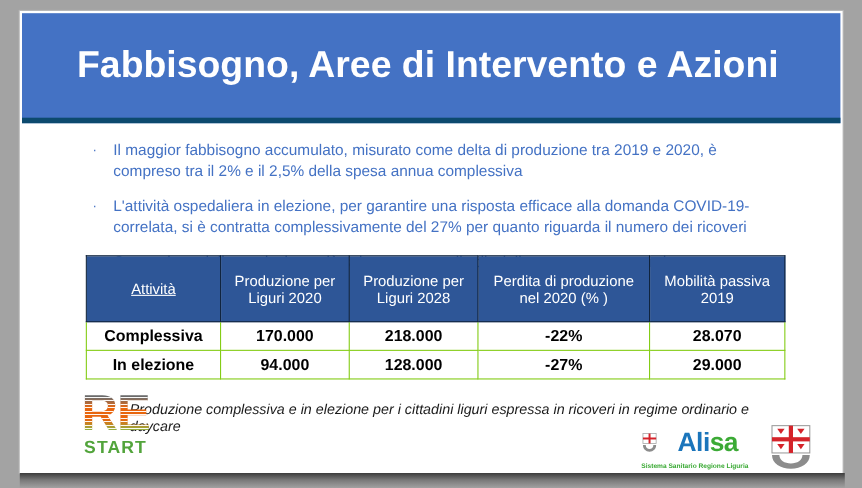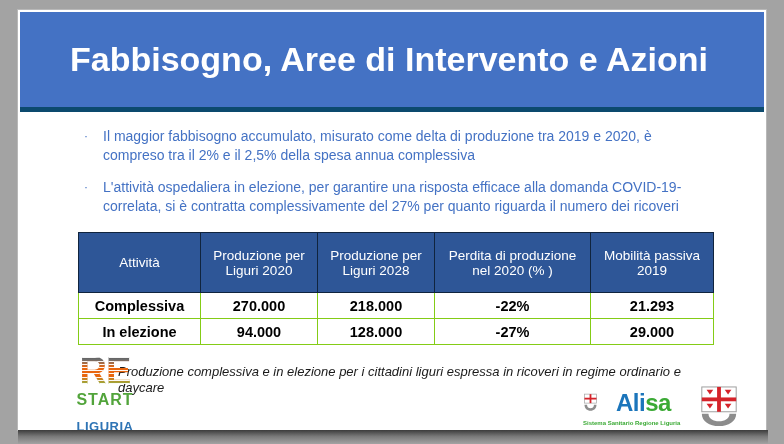--- a/index.html
+++ b/index.html
@@ -20,29 +20,29 @@
   .bullets { position:absolute; left:66px; top:117px; width:630px; }
   .bullet { display:flex; margin-bottom:13px; color:var(--bullet-blue,#4472C4);
             font-size:14px; line-height:1.36; }
   .marker { flex:0 0 19px; font-size:12px; padding-top:1px; color:var(--bullet-blue,#4472C4); }
 
   .table-wrap { position:absolute; left:60px; top:222px; }
   table { border-collapse:collapse; width:635px; table-layout:fixed; }
   th { background:var(--table-header-navy,#2E5697); color:#ffffff; font-size:13.5px;
        font-weight:400; height:60px; border:1px solid #10243E; padding:2px 6px;
        text-align:center; vertical-align:middle; }
-  th.th-first { font-weight:400; }
+  th.th-first { font-weight:400;text-decoration:underline; }
   td { border:1px solid #84cc16; font-weight:700; font-size:14.5px; text-align:center;
        height:26px; color:#000; background:#fff; }
 
   .footnote { position:absolute; left:100px; top:354px; width:610px; font-size:13px;
        font-style:italic; color:#1a1a1a; line-height:1.25; }
 
   .restart { position:absolute; left:47px; top:342px; width:80px; text-align:center; line-height:1; }
-  .re { display:inline-block; font-size:38px; font-weight:800; letter-spacing:-1px;
+  .re { display:inline-block; font-size:46px; font-weight:800; letter-spacing:-1px;
         color:var(--restart-orange,#E8650D);text-decoration:underline; }
   @supports ((-webkit-background-clip:text) or (background-clip:text)) {
     .re {
       background-image:
         repeating-linear-gradient(180deg, rgba(255,255,255,0) 0px, rgba(255,255,255,0) 2.2px,
                                   rgba(255,255,255,0.95) 2.2px, rgba(255,255,255,0.95) 3.2px),
         linear-gradient(180deg, #3a3a3a 0%, #6e6e6e 20%, var(--restart-orange,#E8650D) 40%,
                         var(--restart-orange,#E8650D) 64%, #8bb845 86%, var(--restart-green,#52A43B) 100%);
       -webkit-background-clip:text; background-clip:text; color:transparent;
     }
@@ -103,24 +103,24 @@
             <th class="th-first">Attività</th>
             <th>Produzione per Liguri 2020</th>
             <th>Produzione per Liguri 2028</th>
             <th>Perdita di produzione nel 2020 (% )</th>
             <th>Mobilità passiva 2019</th>
           </tr>
         </thead>
         <tbody>
           <tr>
             <td>Complessiva</td>
-            <td>270.000</td>
+            <td>170.000</td>
             <td>218.000</td>
             <td>-22%</td>
-            <td>21.293</td>
+            <td>28.070</td>
           </tr>
           <tr>
             <td>In elezione</td>
             <td>94.000</td>
             <td>128.000</td>
             <td>-27%</td>
             <td>29.000</td>
           </tr>
         </tbody>
       </table>

